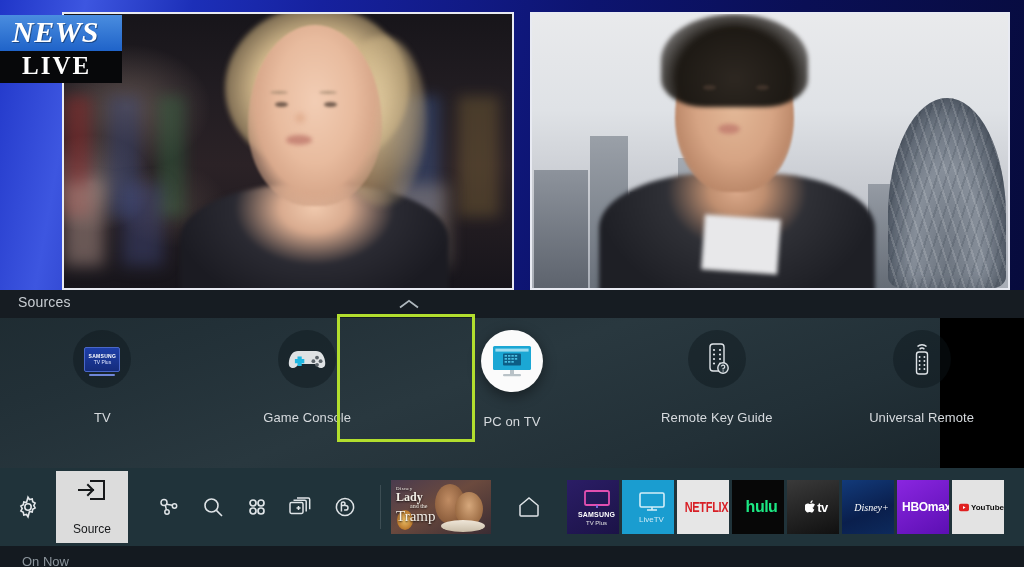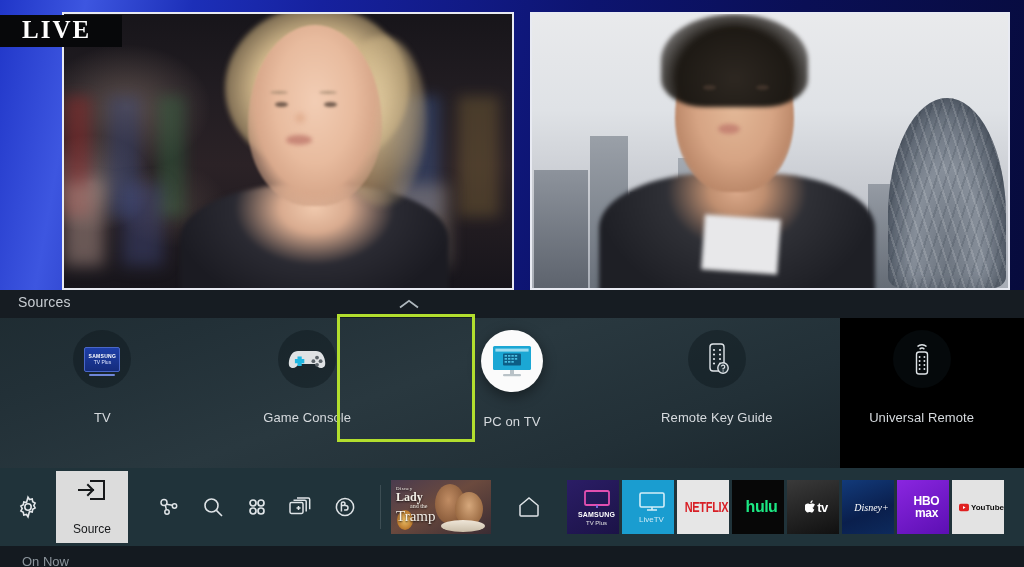--- a/index.html
+++ b/index.html
@@ -86,21 +86,21 @@
   #news-box { background:linear-gradient(180deg,#4a8ddf,#1f63c9); padding:1px 14px 3px 12px;
     width:122px; }
   #news-text { font-family:"Liberation Serif", serif; font-weight:bold; font-style:italic;
     font-size:30px; color:#fff; letter-spacing:.5px; line-height:32px;
     text-shadow:1px 1px 0 rgba(0,0,0,.35); }
   #live-box { background:#07080a; width:122px; padding:1px 14px 3px 22px; }
   #live-text { font-family:"Liberation Serif", serif; font-weight:bold;
     font-size:25px; color:#fff; letter-spacing:2px; line-height:28px; }
 
   
-  #sources-panel { position:absolute; left:0; top:290px; width:840px; height:178px;
+  #sources-panel { position:absolute; left:0; top:290px; width:940px; height:178px;
     background:linear-gradient(160deg,#1e2b31 0%,#223037 22%,#29383f 50%,#223037 78%,#1b272d 100%);text-align:center; }
   #sources-header { position:absolute; left:0; top:0; width:1024px; height:28px;
     background:#161c22; }
   #sources-title { position:absolute; left:18px; top:4px; font-size:14px; color:#c9ced3;
     letter-spacing:.2px; }
   #chevron-up { position:absolute; left:398px; top:298px; width:22px; height:12px; z-index:6; }
 
   #sources-row { position:absolute; left:0; top:28px; width:1024px; height:150px; display:flex; }
   .source-item { flex:1; position:relative; display:flex; flex-direction:column;
     align-items:center; padding-top:12px; }
@@ -151,21 +151,21 @@
 
   #home-btn { width:48px; height:54px; display:flex; align-items:center; justify-content:center; margin-right:10px; }
 
   #tile-samsungtvplus { background:linear-gradient(150deg,#2b1d66,#1b1347); flex-direction:column; gap:2px; }
   #tile-livetv { background:#1a9dd0; flex-direction:column; gap:3px; }
   #tile-netflix { background:#e6e6e6; }
   #tile-prime { background:linear-gradient(125deg,#0b1c3a 0%,#17a5d6 35%,#0d2b52 60%,#1ea9d8 82%,#0b1c3a 100%); }
   #tile-hulu { background:#070707; }
   #tile-appletv { background:linear-gradient(160deg,#3a3a3a,#101010); }
   #tile-disney { background:linear-gradient(160deg,#123a7a,#0a1f4d 60%,#0d2a5c); }
-  #tile-hbomax { background:linear-gradient(150deg,#8a26e0,#5c0fb3); flex-direction:column; }
+  #tile-hbomax { background:linear-gradient(150deg,#8a26e0,#5c0fb3); flex-direction:row; }
   #tile-youtube { background:#e3e3e3; }
   #netflix-txt { font-family:"Liberation Sans", sans-serif; font-weight:bold; font-size:11px;
     color:#d81f26; letter-spacing:-.3px; transform:scaleY(1.25); }
   #hulu-txt { color:#1ce783; font-weight:bold; font-size:16px; letter-spacing:-.5px; }
   #prime-txt { color:#fff; font-size:8px; letter-spacing:-.2px; }
   #appletv-txt { color:#fff; font-size:13px; font-weight:bold; letter-spacing:-.5px; }
   #disney-txt { color:#fff; font-family:"Liberation Serif", serif; font-size:10px; font-style:italic; }
   .hbo-l { color:#fff; font-weight:bold; font-size:12px; line-height:12px; letter-spacing:-.3px; }
   #youtube-txt { color:#0d0d0d; font-size:8px; font-weight:bold; }
 
@@ -215,20 +215,23 @@
       <div class="collar"></div>
       <div class="reporter-head"></div>
       <div class="reporter-hair"></div>
       <div class="eye" style="left:36%;top:26%"></div>
       <div class="eye" style="left:47%;top:26%"></div>
       <div class="lips" style="left:39%;top:40%;width:22px;"></div>
     </div>
   </div>
 
   <div id="news-bug">
+    <div id="news-box">
+      <span id="news-text">NEWS</span>
+    </div>
     <div id="live-box">
       <span id="live-text">LIVE</span>
     </div>
   </div>
 </div>
 
 <div id="sources-panel">
   <div id="sources-header">
     <span id="sources-title">Sources</span>
   </div>

